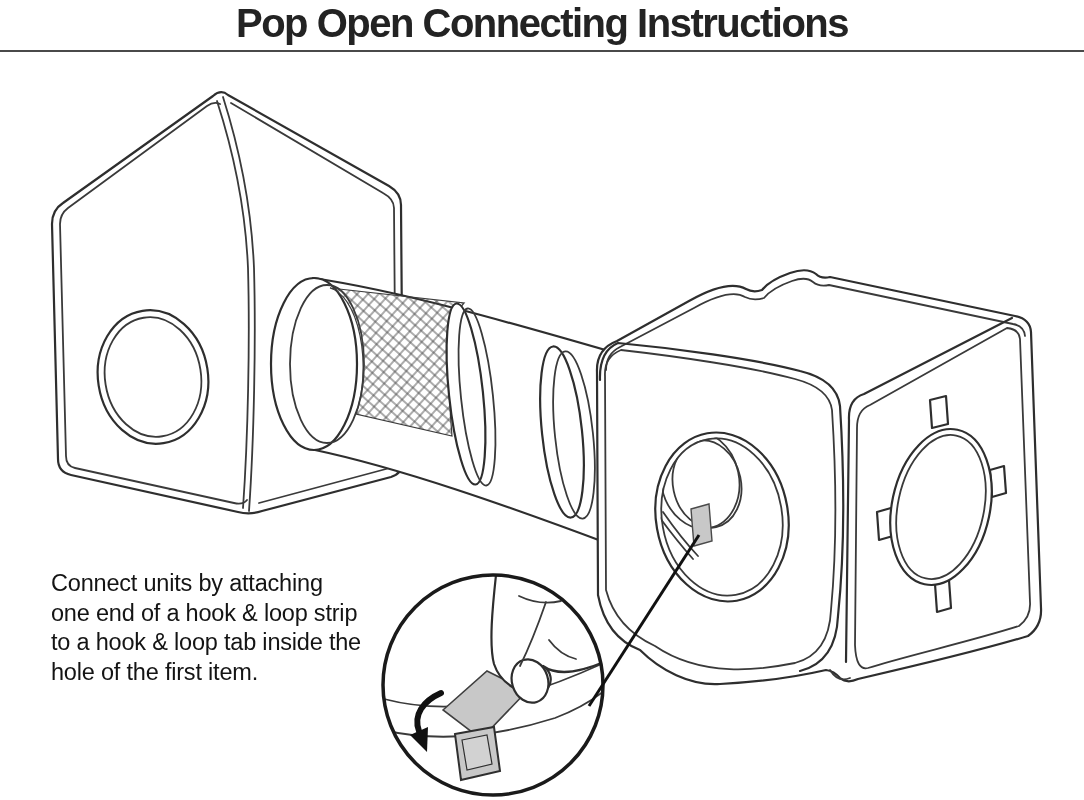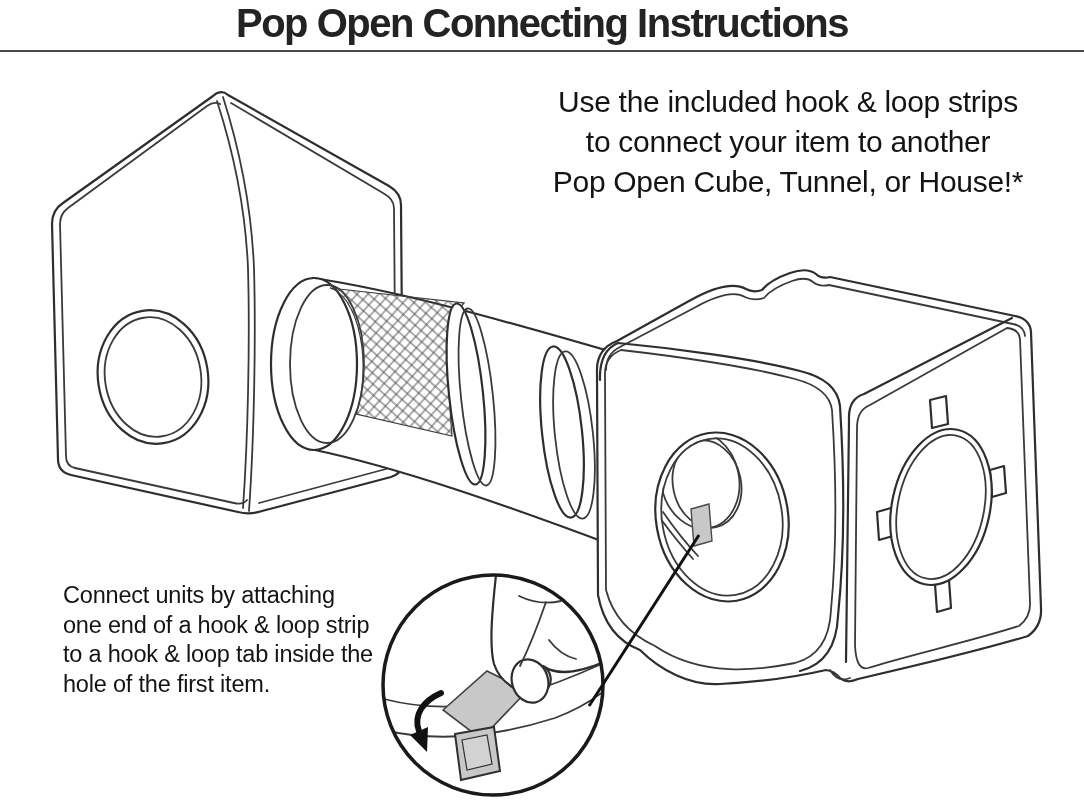--- a/index.html
+++ b/index.html
@@ -17,38 +17,35 @@
   }
   .intro{
     position:absolute;top:82px;left:498px;width:580px;text-align:center;
     font-size:30px;line-height:40px;letter-spacing:-0.3px;color:#141414;
     white-space:pre-line;
   }
   .steps{
     position:absolute;top:565px;left:47px;width:360px;
     font-size:23.5px;line-height:29.5px;letter-spacing:-0.2px;color:#141414;
   }
-  .steps p{margin:16px;white-space:pre-line;}
+  .steps p{margin:4px;white-space:pre-line;}
   .steps p + p{margin-top:26px;}
   svg.diagram{position:absolute;top:0;left:0;}
   .ln{fill:none;stroke:#2e2e2e;stroke-width:2.2;stroke-linecap:round;stroke-linejoin:round;}
   .lnt{fill:none;stroke:#3a3a3a;stroke-width:1.8;stroke-linecap:round;stroke-linejoin:round;}
   .white{fill:#ffffff;}
 </style>
 </head>
 <body>
 
 <div class="page">
 
   <div class="title">Pop Open Connecting Instructions</div>
   <div class="divider"></div>
 
-  <div class="intro">Use the included hook &amp; loop strips
-to connect your item to another
-Pop Open Cube, Tunnel, or House!*</div>
 
   <svg class="diagram" width="1084" height="800" viewBox="0 0 1084 800" xmlns="http://www.w3.org/2000/svg">
     <defs>
       <pattern id="mesh" width="8" height="8" patternUnits="userSpaceOnUse" patternTransform="rotate(42 400 360)">
         <path d="M0 4 H8 M4 0 V8" stroke="#474747" stroke-width="0.9" fill="none"></path>
       </pattern>
       <clipPath id="holeClip">
         <ellipse cx="722" cy="517" rx="61" ry="80" transform="rotate(-10 722 517)"></ellipse>
       </clipPath>
       <clipPath id="magClip">

